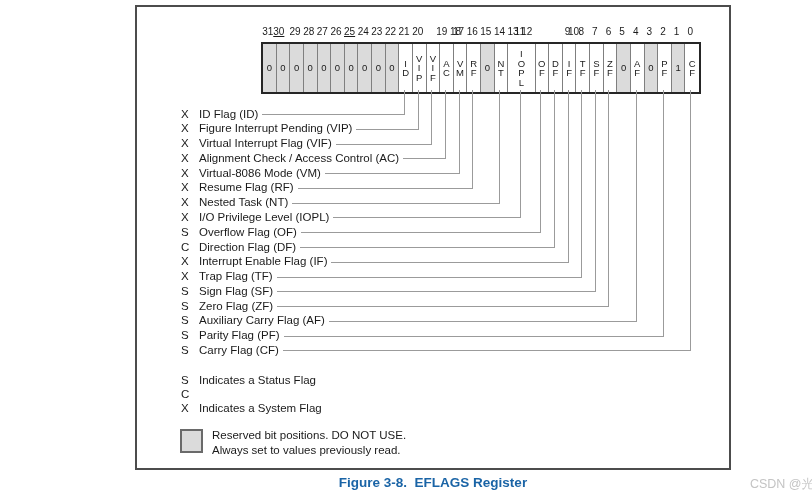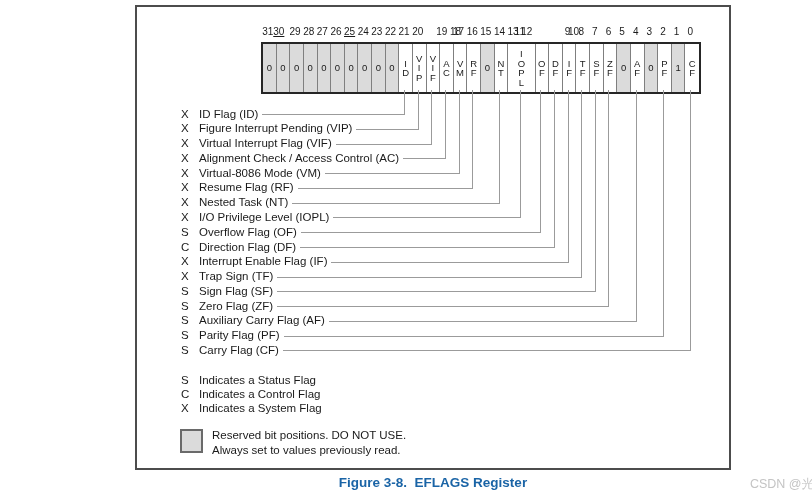--- a/index.html
+++ b/index.html
@@ -265,21 +265,21 @@
       <div class="frow" style="top: 239.52px;">
         <span class="ftype">C</span>
         <span class="flabel">Direction Flag (DF)</span>
       </div>
       <div class="frow" style="top: 254.3px;">
         <span class="ftype">X</span>
         <span class="flabel">Interrupt Enable Flag (IF)</span>
       </div>
       <div class="frow" style="top: 269.08px;">
         <span class="ftype">X</span>
-        <span class="flabel">Trap Sign (TF)</span>
+        <span class="flabel">Trap Flag (TF)</span>
       </div>
       <div class="frow" style="top: 283.86px;">
         <span class="ftype">S</span>
         <span class="flabel">Sign Flag (SF)</span>
       </div>
       <div class="frow" style="top: 298.64px;">
         <span class="ftype">S</span>
         <span class="flabel">Zero Flag (ZF)</span>
       </div>
       <div class="frow" style="top: 313.42px;">
@@ -296,21 +296,20 @@
       </div>
     </div>
 
   <div id="legend">
       <div class="lrow" style="top: 372.5px;">
         <span class="ftype">S</span>
         <span class="flabel">Indicates a Status Flag</span>
       </div>
       <div class="lrow" style="top: 386.8px;">
         <span class="ftype">C</span>
-        <span class="flabel">Indicates a Control Flag</span>
       </div>
       <div class="lrow" style="top: 401.1px;">
         <span class="ftype">X</span>
         <span class="flabel">Indicates a System Flag</span>
       </div>
     </div>
 
   <div class="reserved-swatch" style="background: rgb(219, 219, 219);"></div>
   <div class="rn-line" style="top:428px">Reserved bit positions. DO NOT USE.</div>
   <div class="rn-line" style="top:443px">Always set to values previously read.</div>

